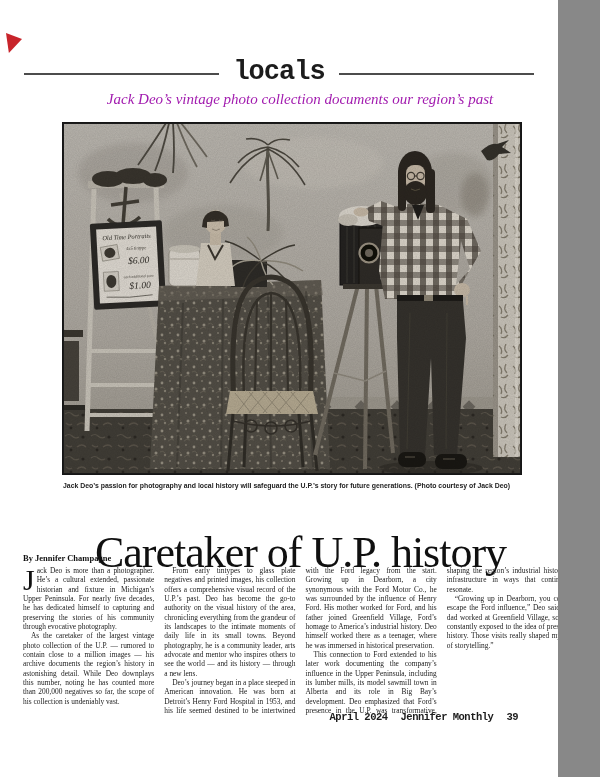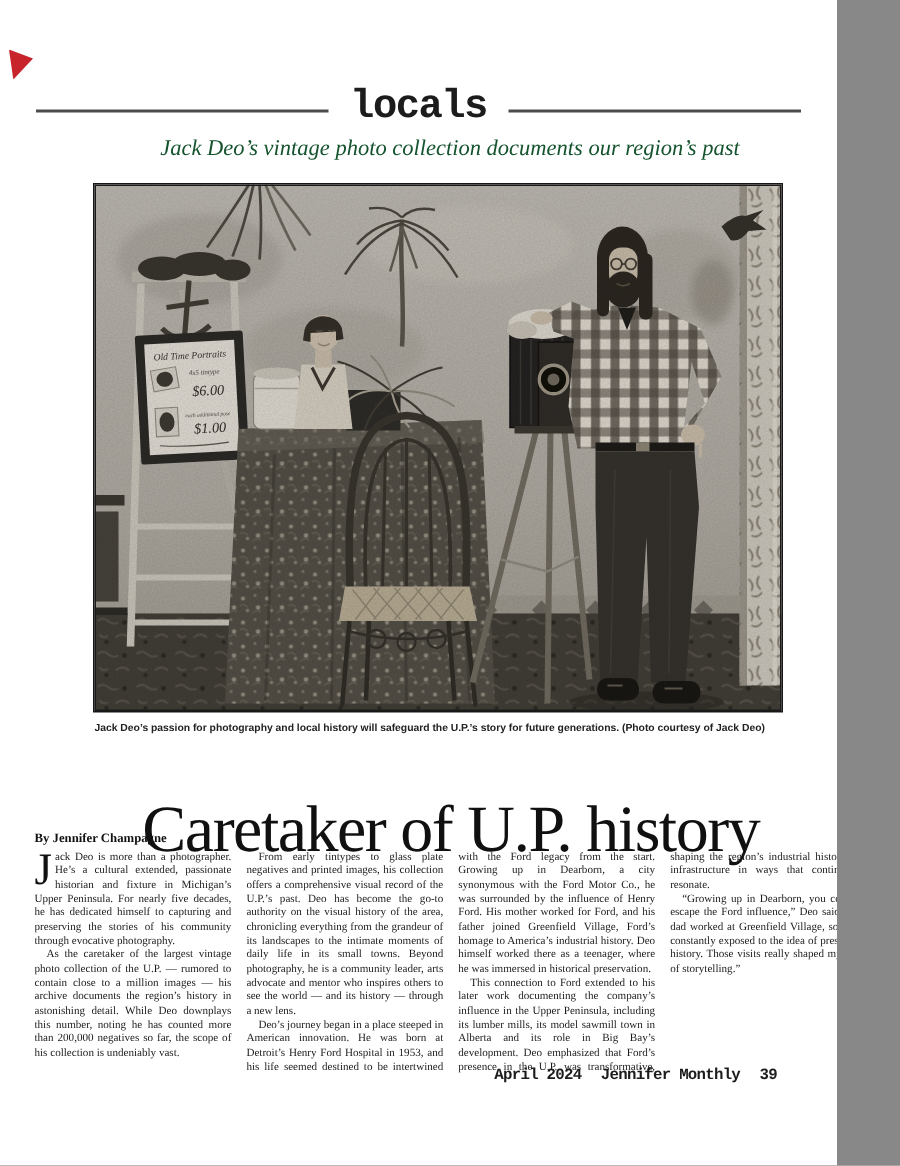--- a/index.html
+++ b/index.html
@@ -11,21 +11,21 @@
         clip-path:polygon(0 0,100% 30%,18% 100%);}
 
   
   .section-head{position:absolute;left:24px;right:24px;top:58px;height:32px;
         display:flex;align-items:center;}
   .section-head .rule{flex:1;height:2.5px;background:#4c4c4c;}
   .section-title{margin:0 14px;font-family:"Liberation Mono","DejaVu Sans Mono",monospace;
         font-weight:bold;font-size:27px;letter-spacing:-1px;color:#1c1c1c;transform:translateY(-2px);}
 
   .deck{position:absolute;left:0;top:91px;width:600px;text-align:center;
-        font-style:italic;font-size:15px;color:#14532d;}
+        font-style:italic;font-size:15px;color:#a21caf;}
 
   
   .photo-wrap{position:absolute;left:63px;top:123px;width:458px;height:351px;
         outline:1px solid #161616;background:#aba69e;}
   .photo-wrap svg{display:block;}
 
   .caption{position:absolute;left:63px;top:481px;width:462px;
         font-family:"Liberation Sans","DejaVu Sans",sans-serif;font-weight:bold;
         font-size:6.9px;line-height:9px;color:#222;}
 

